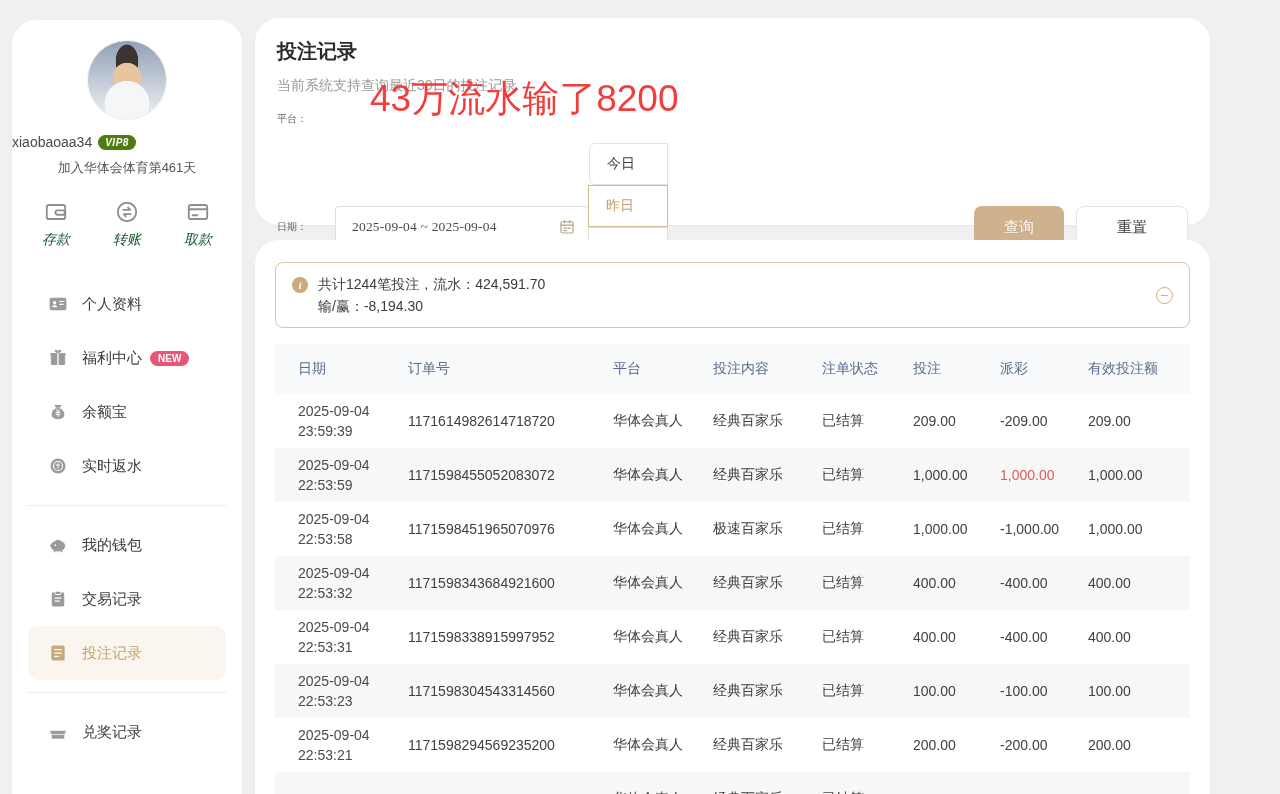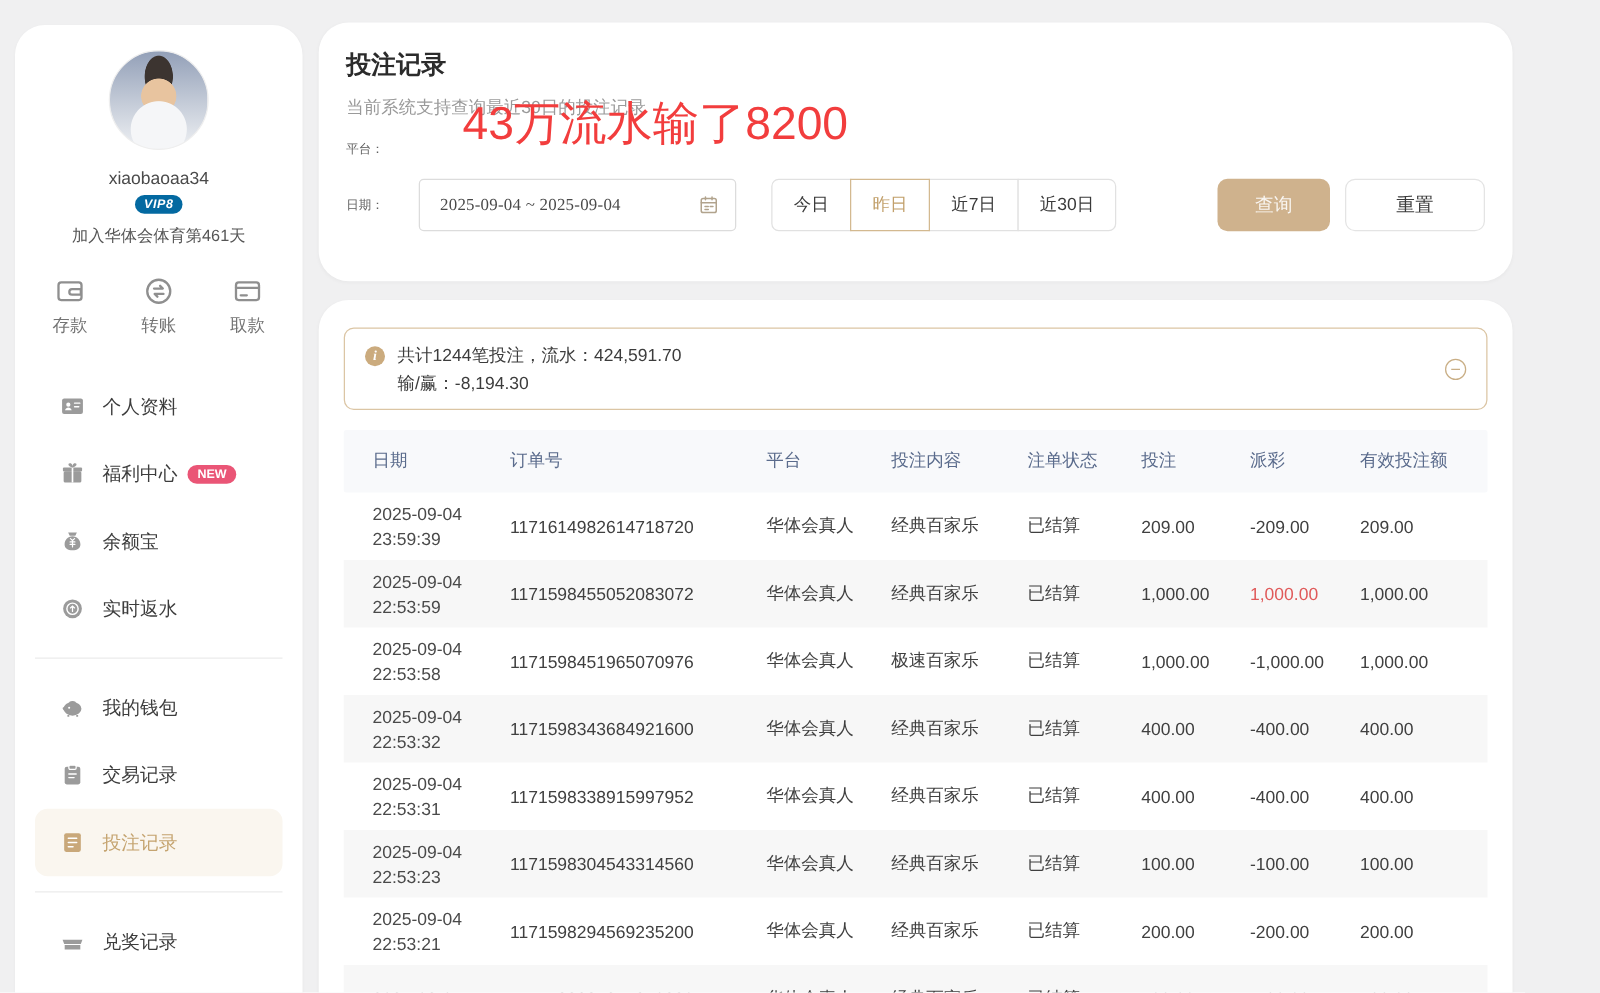--- a/index.html
+++ b/index.html
@@ -14,31 +14,31 @@
   .sidebar { left:12px; top:20px; width:230px; height:860px; }
   .avatar {
     width:80px; height:80px; border-radius:50%; margin:20px auto 14px;
     background:
       radial-gradient(circle at 50% 80%, #f5f6f8 0 30%, transparent 31%),
       radial-gradient(circle at 50% 46%, #e8c49f 0 24%, transparent 25%),
       radial-gradient(ellipse at 50% 26%, #3c3430 0 20%, transparent 21%),
       linear-gradient(180deg,#93a0b8 0%,#c6cdd9 55%,#eef0f3 100%);
     border:1px solid #eee;
   }
-  .user-line { text-align:center; font-size:14px; color:#4a4a4a; display:flex; justify-content:center; align-items:center; gap:6px;flex-direction:column; }
+  .user-line { text-align:center; font-size:14px; color:#4a4a4a; display:flex; align-items:center; gap:6px; }
   .vip-badge {
-    background:#0369a1; color:#fff; font-size:10px; font-style:italic; font-weight:bold;
+    background:#4d7c0f; color:#fff; font-size:10px; font-style:italic; font-weight:bold;
     padding:2px 7px; border-radius:9px; letter-spacing:.5px;
   }
   .join-info { text-align:center; font-size:13px; color:#555; margin-top:9px; }
   .quick-actions { display:flex; justify-content:space-between; padding:0 30px; margin-top:22px; }
   .qa-item { display:flex; flex-direction:column; align-items:center; gap:6px; cursor:pointer; }
   .qa-icon { width:26px; height:26px; color:#8f8f8f; }
   .qa-icon svg { width:26px; height:26px; display:block; }
-  .qa-label { font-size:14px; color:#737373; }
+  .qa-label { font-size:14px; color:#14532d;font-style:italic; }
 
   nav { margin-top:28px; }
   .nav-item {
     display:flex; align-items:center; height:54px; margin:0 16px; padding:0 12px 0 20px;
     border-radius:10px; cursor:pointer; color:#3d3d3d; font-size:15px;
   }
   .nav-icon { width:20px; height:20px; color:#9b9b9b; margin-right:14px; flex:none; }
   .nav-icon svg { width:20px; height:20px; display:block; }
   .nav-item.active { background:#faf6ef; color:#c5a470; }
   .nav-item.active .nav-icon { color:#c9a87a; }
@@ -65,21 +65,21 @@
   .select-box .sel-val { flex:1; color:#333; }
   .chevron { width:16px; height:16px; color:#8a8a8a; }
   .chevron svg { width:16px; height:16px; display:block; }
   .date-box {
     width:254px; height:42px; border:1px solid #dcdcdc; border-radius:4px;
     display:flex; align-items:center; padding:0 12px 0 16px; cursor:pointer; background:#fff;font-family:Liberation Serif, serif;
   }
   .date-box .date-val { flex:1; color:#4a4a4a; font-size:13.5px; letter-spacing:.2px; }
   .cal-icon { width:18px; height:18px; }
   .cal-icon svg { width:18px; height:18px; display:block; }
-  .quick-dates { display:flex; margin-left:28px; }
+  .quick-dates { display:flex; margin-left:0;flex-direction:column; }
   .qd-btn {
     height:42px; padding:0 17px; background:#fff; border:1px solid #e1e1e1; margin-left:-1px;
     font-size:14px; color:#3a3a3a; cursor:pointer; display:flex; align-items:center; position:relative;
   }
   .qd-btn:first-child { border-radius:6px 0 0 6px; margin-left:0; }
   .qd-btn:last-child { border-radius:0 6px 6px 0; }
   .qd-btn.active { border-color:#d3b990; color:#c2a06b; z-index:1; }
   .filter-actions { margin-left:auto; display:flex; gap:12px; }
   .btn { height:42px; border-radius:8px; font-size:15px; cursor:pointer; border:none; }
   .btn-query { width:90px; background:#cfb28d; color:rgba(255,255,255,.88); }

